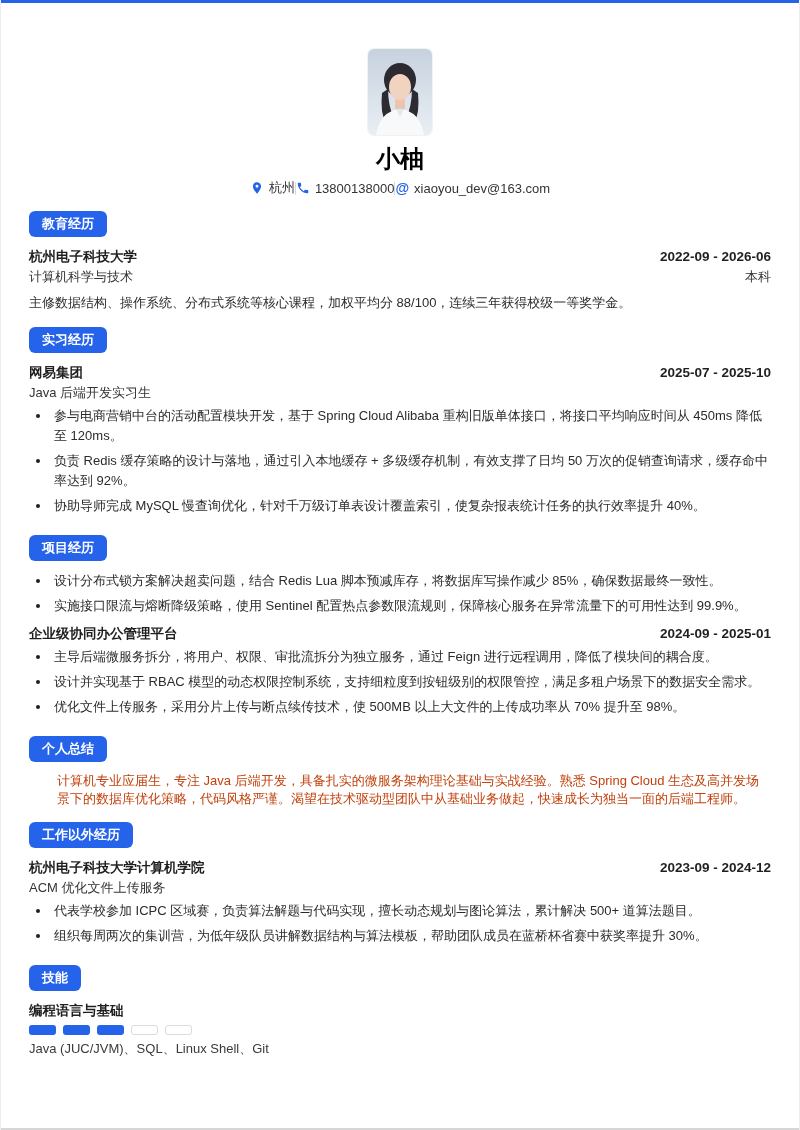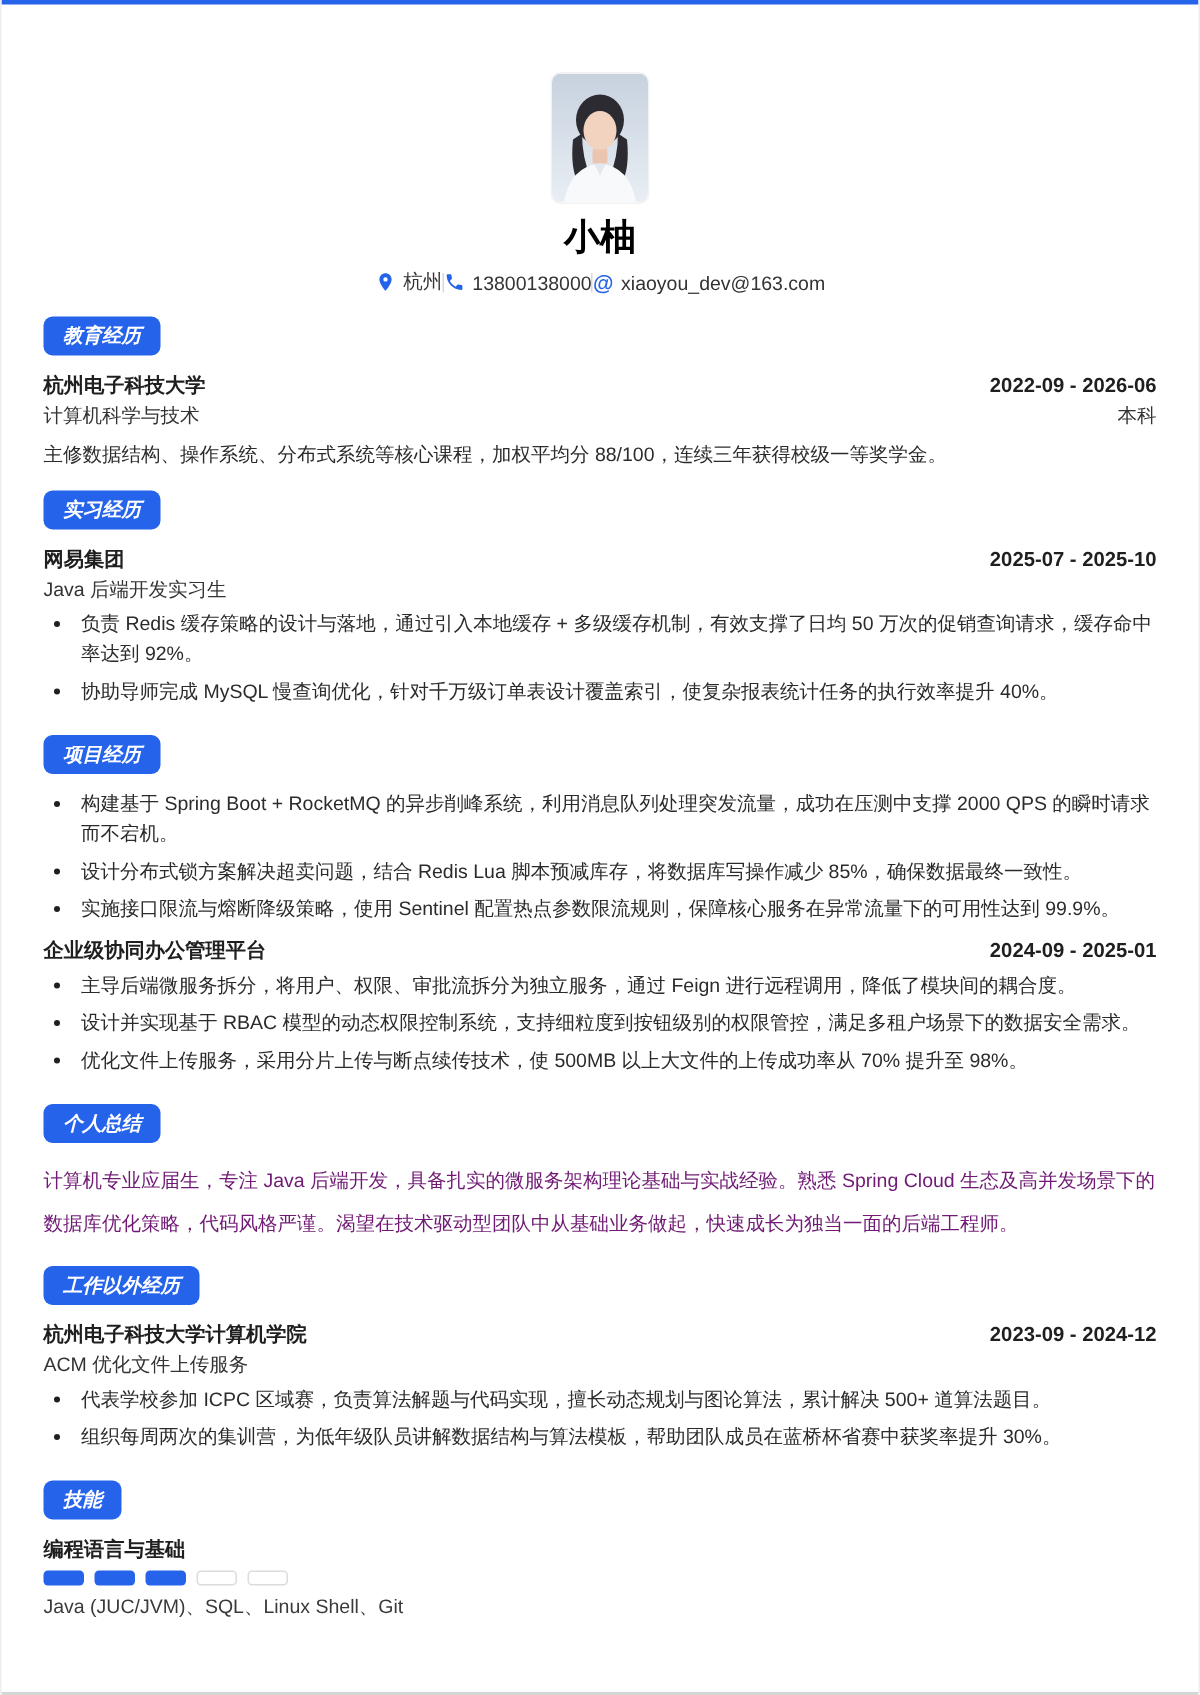--- a/index.html
+++ b/index.html
@@ -24,35 +24,35 @@
   .contact { margin-top:4px; display:flex; justify-content:center; align-items:center; gap:0; height:18px; font-size:13px; color:#333; }
   .contact-item { display:flex; align-items:center; gap:5px; }
   .contact-item .cicon { color:var(--accent); display:flex; align-items:center; }
   .contact-item .cicon svg { width:14px; height:14px; fill:var(--accent); }
   .at-glyph { font-weight:700; font-size:14px; line-height:14px; color:var(--accent); }
   .sep { width:1px; height:13px; background:#d9d9d9; }
 
   
   .badge {
     display:inline-block; margin-top:14px; background:var(--accent); color:#fff;
-    font-size:13px; font-weight:700; line-height:16px; padding:5px 13px; border-radius:6px;font-style:italic;
+    font-size:13px; font-weight:700; line-height:16px; padding:5px 13px; border-radius:6px;
   }
   .section-body { margin-top:10px; }
   .entry-head { display:flex; justify-content:space-between; align-items:baseline; line-height:20px; }
   .entry-title { font-weight:700; font-size:13.5px; color:#1f1f1f; }
   .entry-date { font-weight:700; font-size:13.5px; color:#1f1f1f; white-space:nowrap; }
   .entry-sub { display:flex; justify-content:space-between; line-height:20px; font-size:13px; color:#333; }
   .entry-desc { margin-top:5px; line-height:21px; color:#2b2b2b; }
 
   ul.bullets { list-style:none; margin-top:3px; }
   ul.bullets li { display:flex; gap:14px; line-height:20px; margin-bottom:5px; color:#2b2b2b; }
   ul.bullets .dot { flex:0 0 auto; width:4px; height:4px; border-radius:50%; background:#1f1f1f; margin-top:8px; margin-left:7px; }
   .entry + .entry { margin-top:8px; }
 
-  .summary-text { margin-top:0; line-height:29px; color:#701a75; }
+  .summary-text { margin-top:0; line-height:18px; color:#c2410c;margin-left:28px; }
 
   
   .skill-name { font-weight:700; font-size:13.5px; color:#1f1f1f; line-height:20px; }
   .skill-bar { margin-top:4px; display:flex; gap:7px; height:10px; }
   .skill-bar .seg { width:27px; height:10px; border-radius:3px; }
   .skill-bar .seg.filled { background:var(--accent); }
   .skill-bar .seg.empty { background:#fff; border:1px solid #dcdcdc; }
   .skill-detail { margin-top:4px; line-height:20px; color:#3a3a3a; }
 
   .bottom-edge { position:absolute; left:0; bottom:0; width:100%; height:2px; background:#d6d6d6; }
@@ -132,39 +132,39 @@
       <div class="entry-head">
         <span class="entry-title">网易集团</span>
         <span class="entry-date">2025-07 - 2025-10</span>
       </div>
       <div class="entry-sub">
         <span>Java 后端开发实习生</span>
       </div>
       <ul class="bullets">
         <li>
             <span class="dot"></span>
+            <span>参与电商营销中台的活动配置模块开发，基于 Spring Cloud Alibaba 重构旧版单体接口，将接口平均响应时间从 450ms 降低至 120ms。</span>
+          </li>
+        <li>
+            <span class="dot"></span>
             <span>负责 Redis 缓存策略的设计与落地，通过引入本地缓存 + 多级缓存机制，有效支撑了日均 50 万次的促销查询请求，缓存命中率达到 92%。</span>
           </li>
         <li>
             <span class="dot"></span>
             <span>协助导师完成 MySQL 慢查询优化，针对千万级订单表设计覆盖索引，使复杂报表统计任务的执行效率提升 40%。</span>
           </li>
       </ul>
     </div>
   </div>
 
   <div>
     <span class="badge">项目经历</span>
     <div class="section-body">
       <div class="entry">
         <ul class="bullets">
-          <li>
-              <span class="dot"></span>
-              <span>构建基于 Spring Boot + RocketMQ 的异步削峰系统，利用消息队列处理突发流量，成功在压测中支撑 2000 QPS 的瞬时请求而不宕机。</span>
-            </li>
           <li>
               <span class="dot"></span>
               <span>设计分布式锁方案解决超卖问题，结合 Redis Lua 脚本预减库存，将数据库写操作减少 85%，确保数据最终一致性。</span>
             </li>
           <li>
               <span class="dot"></span>
               <span>实施接口限流与熔断降级策略，使用 Sentinel 配置热点参数限流规则，保障核心服务在异常流量下的可用性达到 99.9%。</span>
             </li>
         </ul>
       </div>

